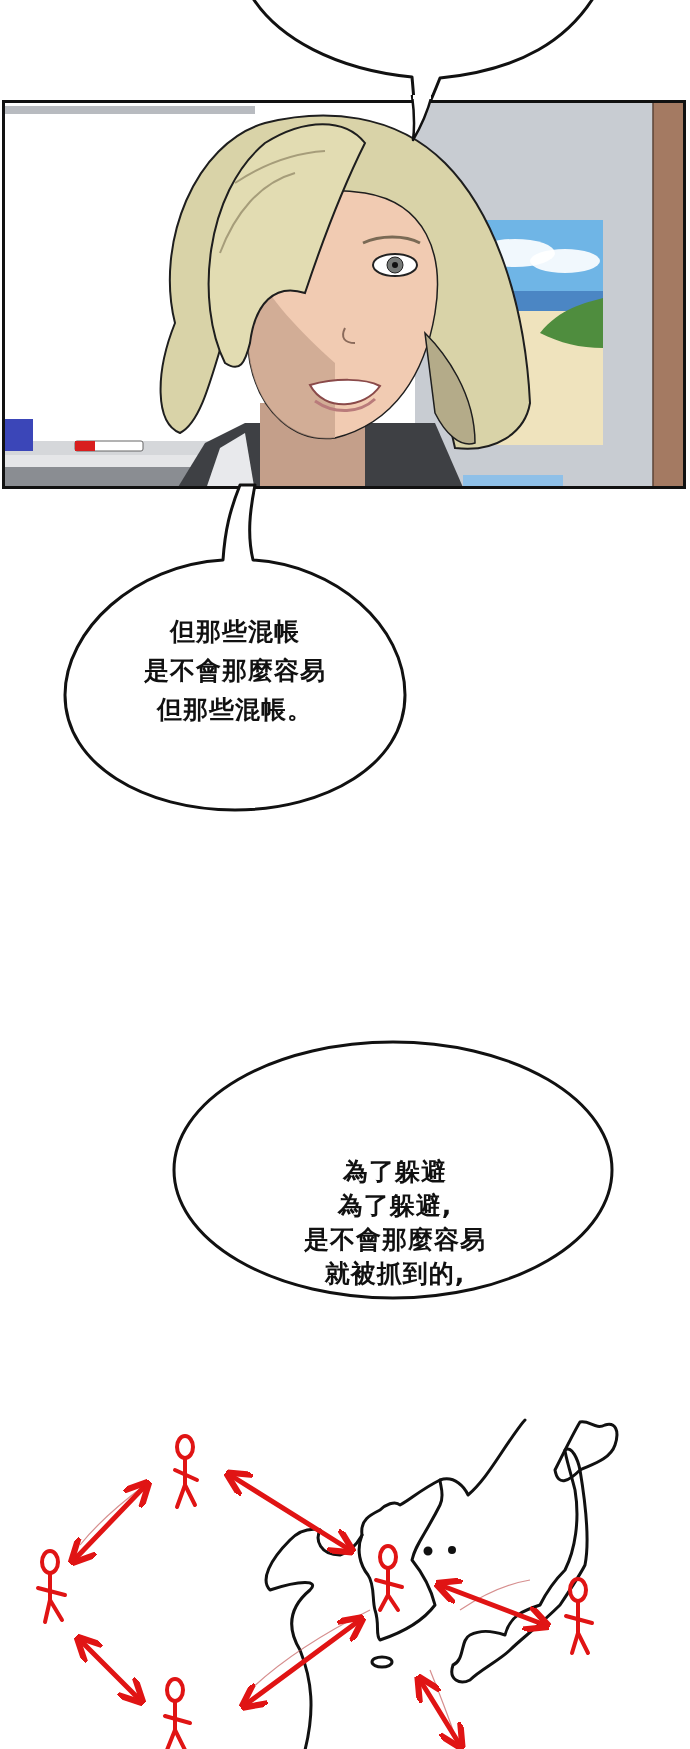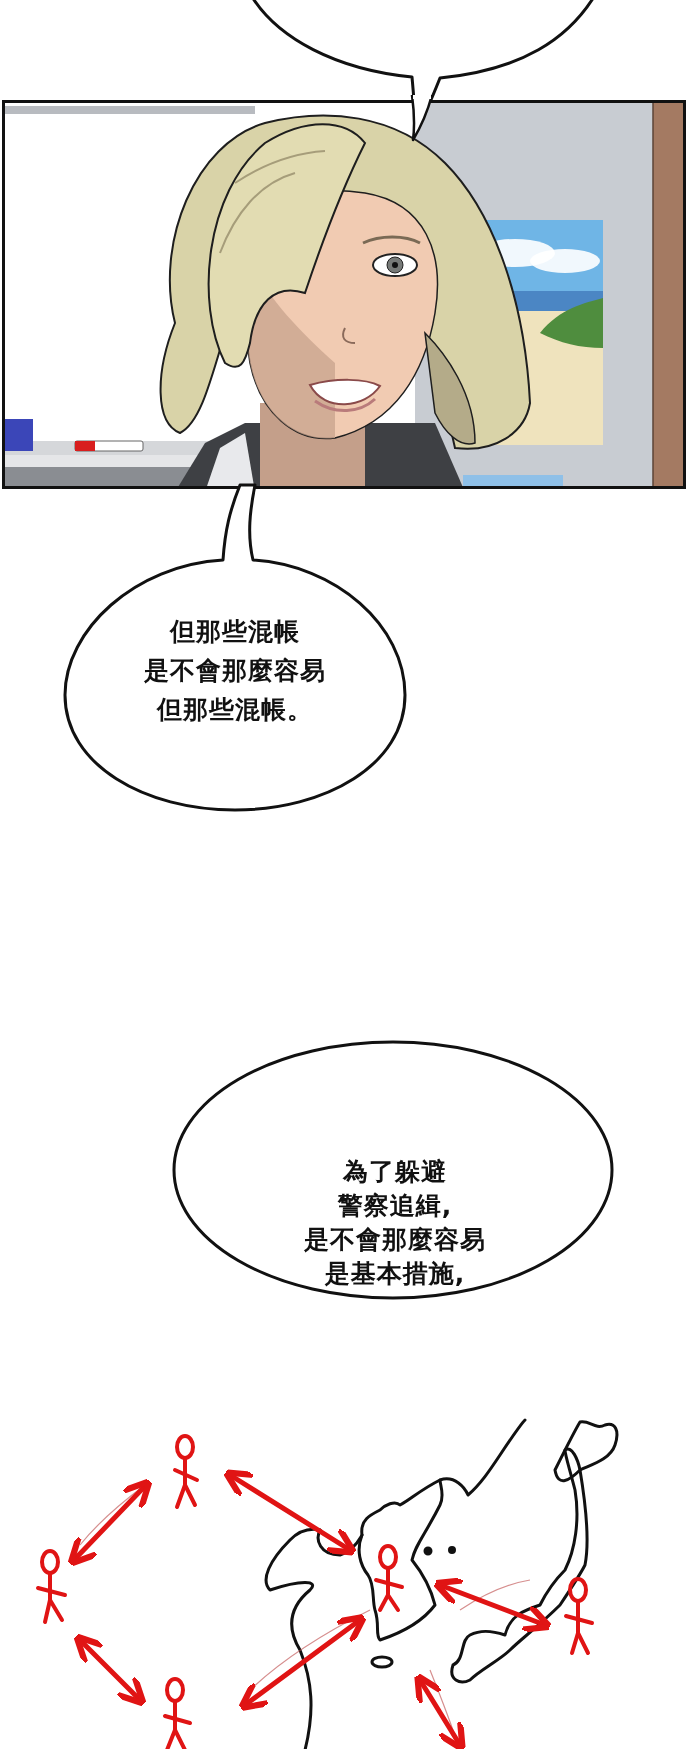--- a/index.html
+++ b/index.html
@@ -93,23 +93,23 @@
   <div>但那些混帳</div>
   <div>是不會那麼容易</div>
   <div>但那些混帳。</div>
 </div>
 
 <svg class="abs" style="left:170px;top:1038px" width="450" height="265" viewBox="0 0 450 265">
   <ellipse cx="223" cy="132" rx="219" ry="128" fill="#fff" stroke="#111" stroke-width="3"></ellipse>
 </svg>
 <div class="bubble-text" style="left:195px;top:1113px;width:400px;font-size:25px;line-height:34px;margin-top:42px;">
   <div>為了躲避</div>
-  <div>警察追緝,</div>
+  <div>為了躲避,</div>
   <div>是不會那麼容易</div>
-  <div>是基本措施,</div>
+  <div>就被抓到的,</div>
 </div>
 
 <svg class="abs" style="left:0;top:1410px" width="690" height="339" viewBox="0 0 690 339">
   <defs>
     <marker id="ah" viewBox="0 0 10 10" refX="8" refY="5" markerWidth="5" markerHeight="5" orient="auto-start-reverse">
       <path d="M 0 0 L 10 5 L 0 10" fill="none" stroke="#e01414" stroke-width="2.5"></path>
     </marker>
   </defs>
 
   <g fill="none" stroke="#111" stroke-width="3" stroke-linecap="round" stroke-linejoin="round">

